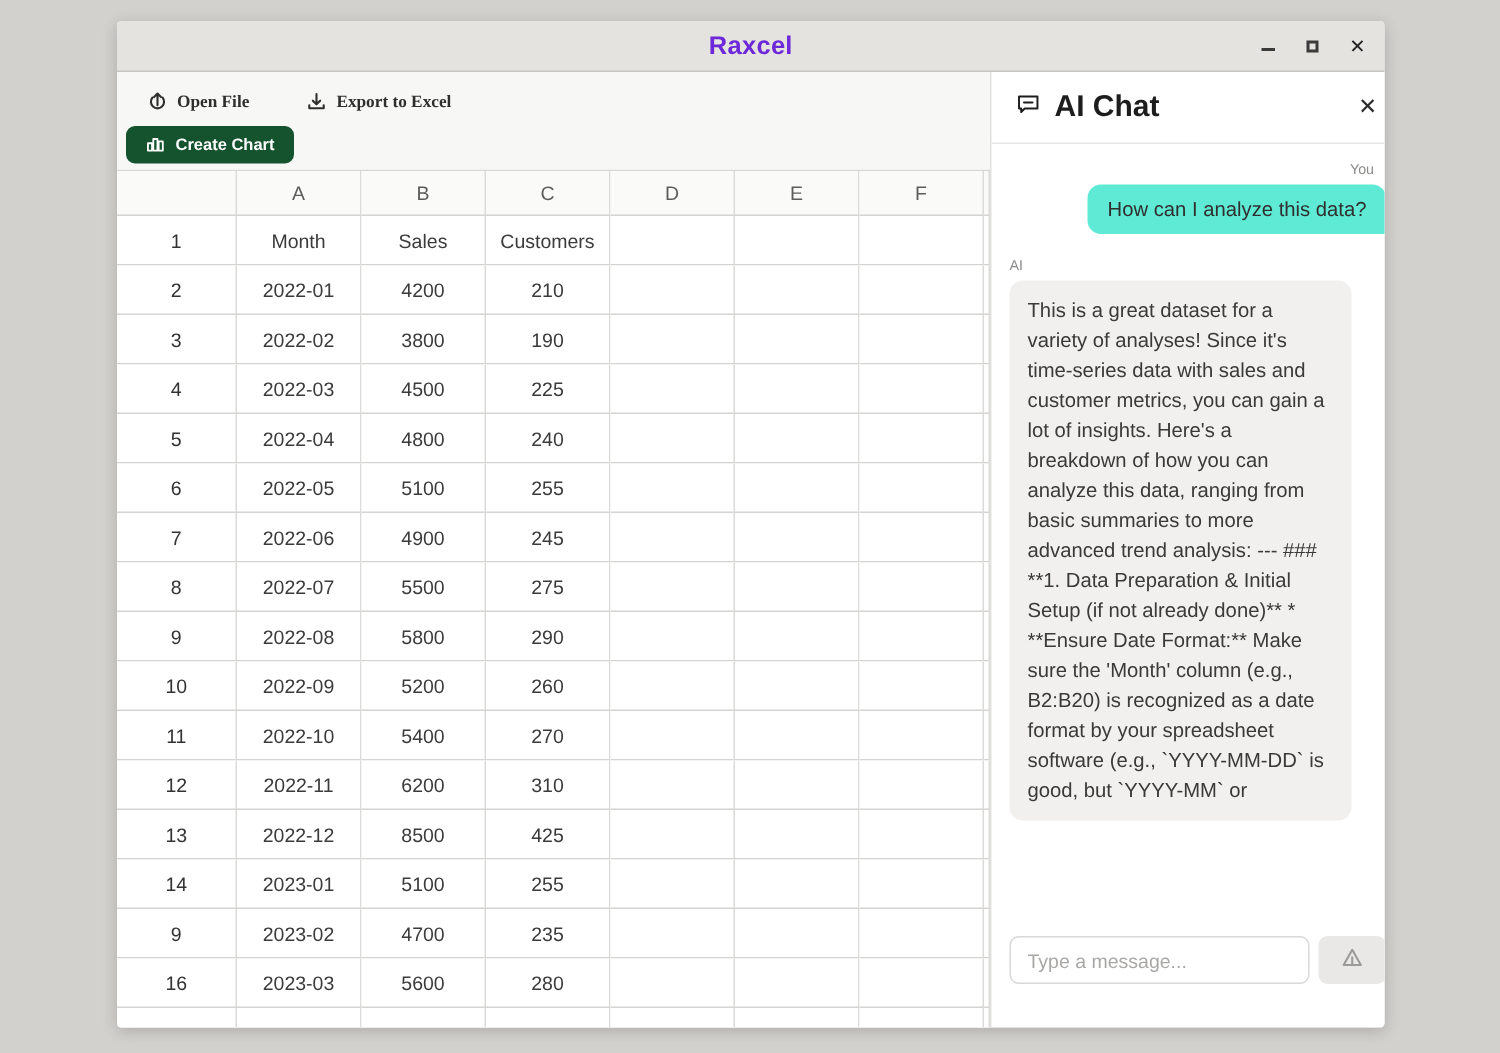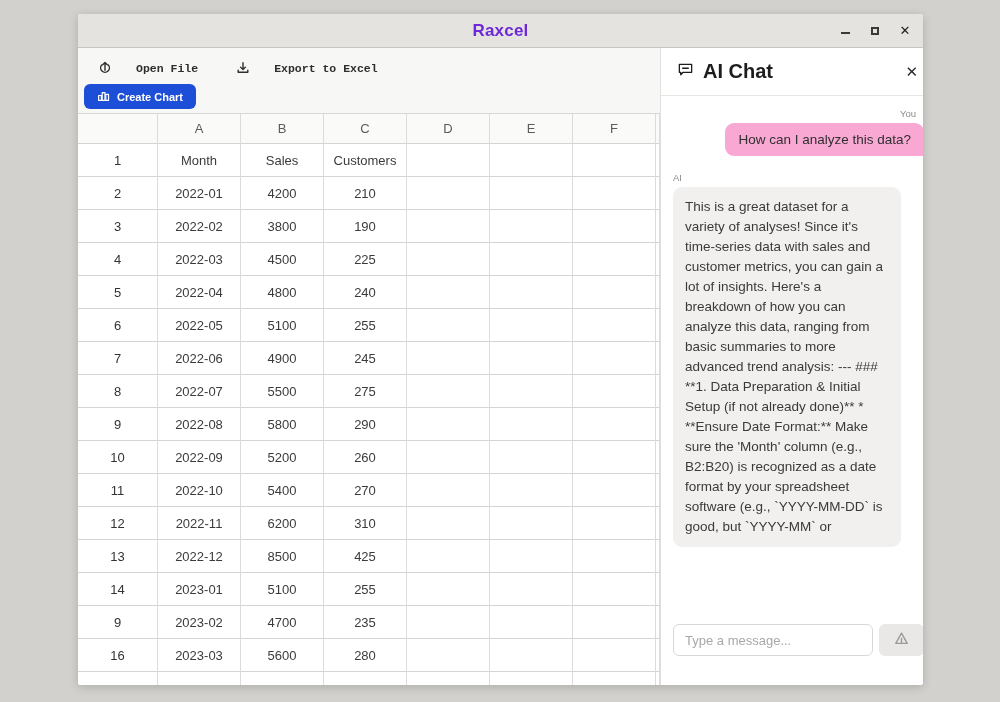--- a/index.html
+++ b/index.html
@@ -34,22 +34,22 @@
   .min-bar { width:9px; height:2px; background:#3a3a3a; margin-top:5px; }
   .max-box { width:8px; height:8px; border:2px solid #3a3a3a; }
   .close-x { font-size:13px; font-weight:bold; color:#222; line-height:1; }
   
   .window-body { flex:1; display:flex; min-height:0; }
   .sheet-area { width:582px; flex:0 0 582px; display:flex; flex-direction:column; background:#f7f7f6; min-height:0; }
   
   .toolbar { height:65px; flex:0 0 65px; position:relative; background:#f7f7f6; }
   .toolbar-row1 { display:flex; align-items:center; gap:38px; padding:13px 0 0 20px; }
   .tool-btn {
-    display:flex; align-items:center; gap:24px; background:none; border:none;
-    font-family:Liberation Mono, monospace; font-size:11.5px; font-weight:bold; color:#2e2e2e; cursor:pointer;
+    display:flex; align-items:center; gap:6px; background:none; border:none;
+    font-family:Liberation Serif, serif; font-size:11.5px; font-weight:bold; color:#2e2e2e; cursor:pointer;
   }
   .tool-btn svg { display:block; }
   .create-chart-btn {
     position:absolute; left:6px; top:36px; height:25px; padding:0 13px;
     display:flex; align-items:center; gap:7px;
     border:none; border-radius:6px; cursor:pointer;
     font-family:inherit; font-size:11px; font-weight:bold; color:#ffffff;
   }
   
   .grid {
@@ -78,21 +78,21 @@
     height:48px; flex:0 0 48px; border-bottom:1px solid #e8e7e5;
     display:flex; align-items:center; padding:0 16px; gap:9px;
   }
   .chat-header .chat-title { font-size:20px; font-weight:bold; color:#1d1d1d; flex:1; }
   .chat-close { background:none; border:none; font-size:15px; color:#2b2b2b; cursor:pointer; line-height:1; font-family:inherit; }
   .chat-messages { flex:1; min-height:0; overflow:hidden; padding:12px 10px 0 12px; }
   .msg-label { font-size:9.5px; color:#8d8c8a; margin-bottom:4px; }
   .msg-label.you { text-align:right; padding-right:8px; }
   .user-bubble {
     margin-left:auto; width:fit-content; max-width:228px;
-    background:#f9a8d4; border-radius:9px 9px 2px 9px;
+    background:#5eead4; border-radius:9px 9px 2px 9px;
     padding:9px 13px; font-size:13.5px; color:#2f2f2f;
   }
   .ai-block { margin-top:16px; }
   .ai-bubble {
     background:#f1f0ef; border-radius:9px;
     padding:10px 12px; font-size:13.5px; line-height:20px; color:#3a3a3a;
     width:228px; word-wrap:break-word;
   }
   .chat-footer { flex:0 0 80px; padding:7px 10px 14px 12px; }
   .sheet-pill {
@@ -149,21 +149,21 @@
           <button class="tool-btn">
             <span>
               <svg width="14" height="14" viewBox="0 0 16 16" fill="none" stroke="#2e2e2e" stroke-width="1.6" stroke-linecap="round" stroke-linejoin="round">
                 <path d="M8 2 V9.5 M5.2 7 L8 9.8 L10.8 7"></path>
                 <path d="M2.5 10.5 V12.8 H13.5 V10.5"></path>
               </svg>
             </span>
             <span>Export to Excel</span>
           </button>
         </div>
-        <button class="create-chart-btn" style="background: #1d4ed8;">
+        <button class="create-chart-btn" style="background: #14532d;">
           <span>
             <svg width="13" height="13" viewBox="0 0 16 16" fill="none" stroke="#ffffff" stroke-width="1.5" stroke-linejoin="round">
               <rect x="2" y="8" width="3.4" height="6"></rect>
               <rect x="6.4" y="4.5" width="3.4" height="9.5"></rect>
               <rect x="10.8" y="6.5" width="3.4" height="7.5"></rect>
             </svg>
           </span>
           <span>Create Chart</span>
         </button>
       </div>

